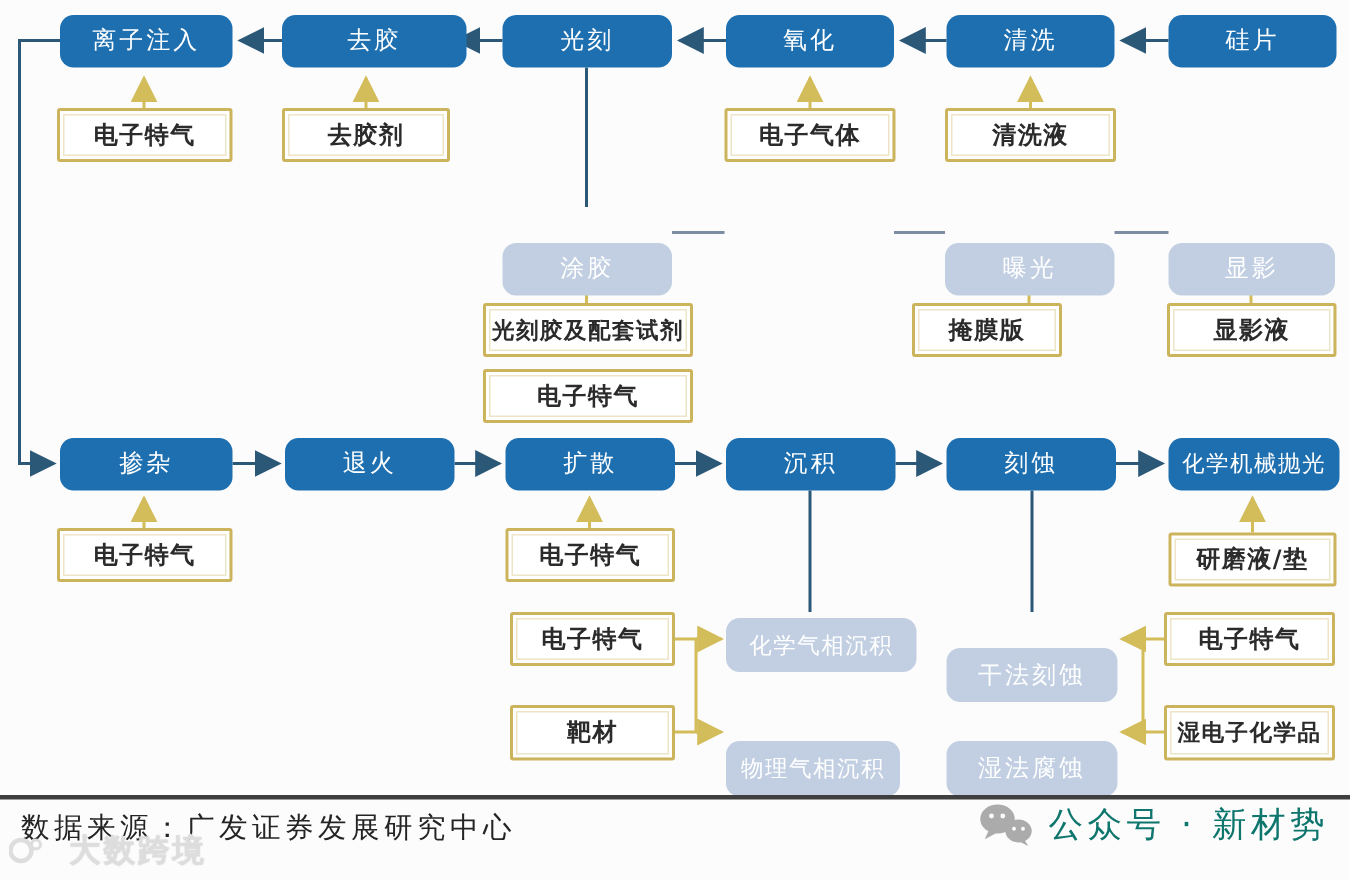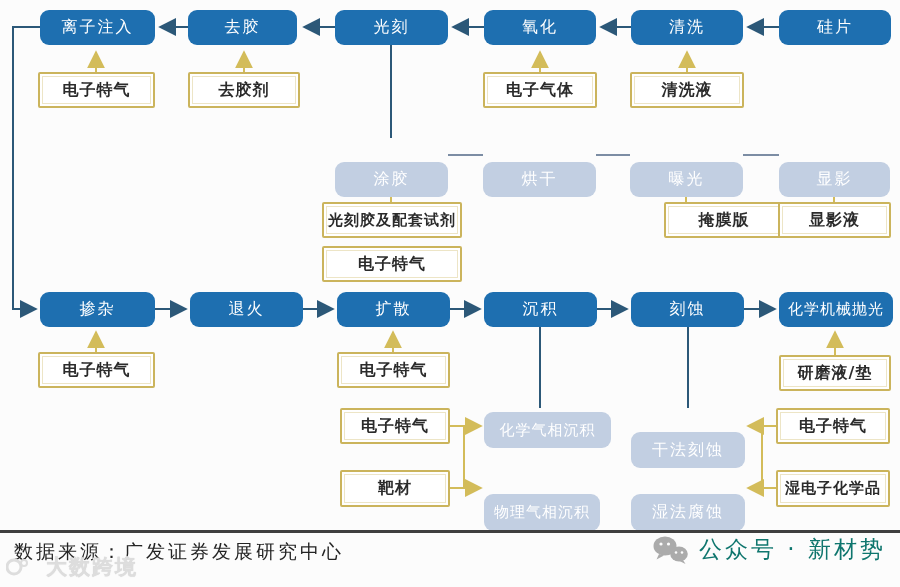--- a/index.html
+++ b/index.html
@@ -98,39 +98,38 @@
       <path d="M464 426 H481" marker-end="url(#ay)"></path>
       <path d="M464 488 H481" marker-end="url(#ay)"></path>
 
       <path d="M776 426 H762 V488 H776"></path>
       <path d="M762 426 H748" marker-end="url(#ay)"></path>
       <path d="M762 488 H748" marker-end="url(#ay)"></path>
     </g>
   </svg>
 
   <div class="node pb" style="left:40px;top:10px;width:115px;height:35px">离子注入</div>
-  <div class="node pb" style="left:188px;top:10px;width:109px;height:35px">去胶</div>
+  <div class="node pb" style="left:188px;top:10px;width:123px;height:35px">去胶</div>
   <div class="node pb" style="left:335px;top:10px;width:113px;height:35px">光刻</div>
   <div class="node pb" style="left:484px;top:10px;width:112px;height:35px">氧化</div>
   <div class="node pb" style="left:631px;top:10px;width:112px;height:35px">清洗</div>
   <div class="node pb" style="left:779px;top:10px;width:112px;height:35px">硅片</div>
 
   <div class="node my" style="left:38px;top:72px;width:117px;height:36px">电子特气</div>
   <div class="node my" style="left:188px;top:72px;width:112px;height:36px">去胶剂</div>
   <div class="node my" style="left:483px;top:72px;width:114px;height:36px">电子气体</div>
   <div class="node my" style="left:630px;top:72px;width:114px;height:36px">清洗液</div>
 
   <div class="node pg" style="left:335px;top:138px;width:113px;height:35px">涂胶</div>
-  <div class="node pg" style="left:483px;top:138px;width:113px;height:35px">烘干</div>
   <div class="node pg" style="left:630px;top:138px;width:113px;height:35px">曝光</div>
   <div class="node pg" style="left:779px;top:138px;width:111px;height:35px">显影</div>
 
   <div class="node my small" style="left:322px;top:202px;width:140px;height:36px">光刻胶及配套试剂</div>
   <div class="node my" style="left:322px;top:246px;width:140px;height:36px">电子特气</div>
-  <div class="node my" style="left:664px;top:202px;width:120px;height:36px">掩膜版</div>
+  <div class="node my" style="left:608px;top:202px;width:100px;height:36px">掩膜版</div>
   <div class="node my" style="left:778px;top:202px;width:113px;height:36px">显影液</div>
 
   <div class="node pb" style="left:40px;top:292px;width:115px;height:35px">掺杂</div>
   <div class="node pb" style="left:190px;top:292px;width:113px;height:35px">退火</div>
   <div class="node pb" style="left:337px;top:292px;width:113px;height:35px">扩散</div>
   <div class="node pb" style="left:484px;top:292px;width:113px;height:35px">沉积</div>
   <div class="node pb" style="left:631px;top:292px;width:113px;height:35px">刻蚀</div>
   <div class="node pb small" style="left:779px;top:292px;width:114px;height:35px">化学机械抛光</div>
 
   <div class="node my" style="left:38px;top:352px;width:117px;height:36px">电子特气</div>

